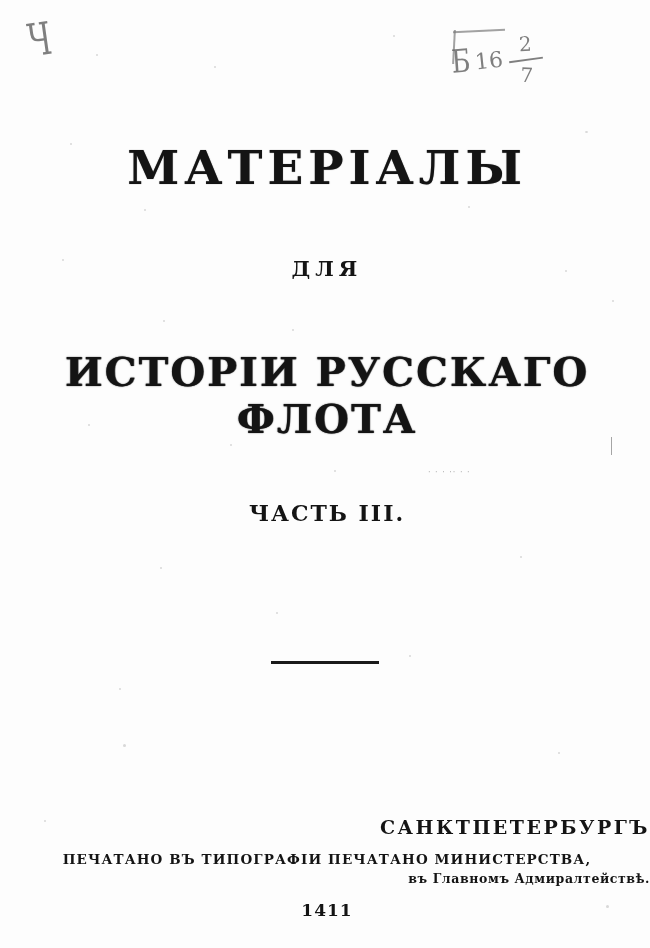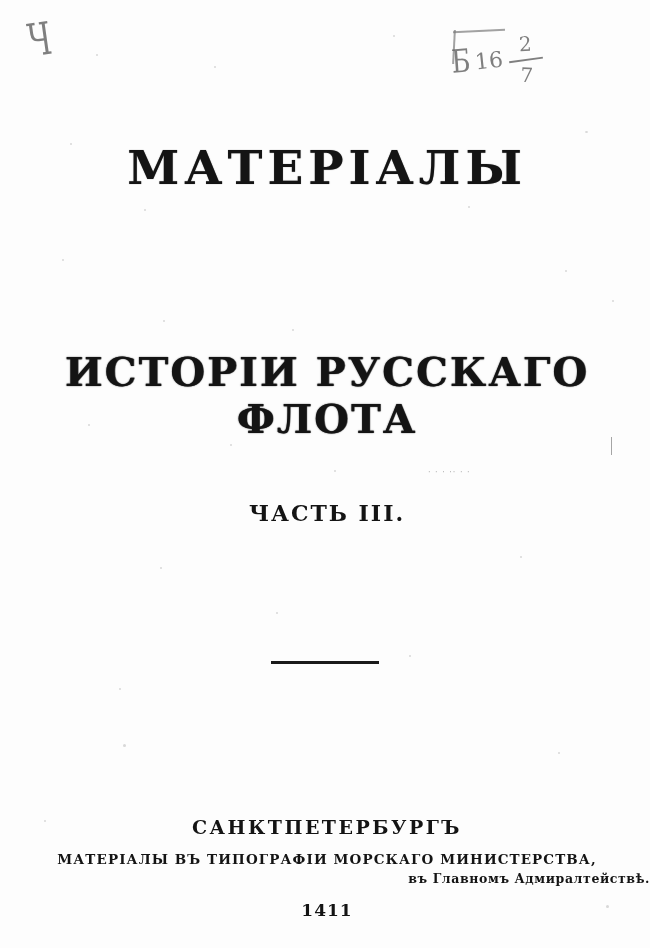--- a/index.html
+++ b/index.html
@@ -156,20 +156,21 @@
     margin-left: -54px;
     border-top: 3px solid #1a1a1a;
   }
 
   .imprint-city {
     top: 816px;
     font-size: 19px;
     font-weight: 700;
     letter-spacing: 2.5px;
     font-family: "DejaVu Serif", serif;
+    text-align: right;
   }
 
   .imprint-line1 {
     top: 851px;
     font-size: 13.5px;
     font-weight: 700;
     letter-spacing: 1.1px;
     font-family: "DejaVu Serif", serif;
   }
 
@@ -254,32 +255,33 @@
     <div class="sm-num">16</div>
     <div class="sm-frac">
       <span class="num">2</span>
       <span class="bar"></span>
       <span class="den">7</span>
     </div>
   </div>
 
   <div class="title-block main-title">МАТЕРІАЛЫ</div>
 
+  <div class="title-block subtitle-dlya">ДЛЯ</div>
 
   <div class="title-block title-second">ИСТОРІИ РУССКАГО ФЛОТА</div>
 
   <div class="title-block part-line">ЧАСТЬ III.</div>
 
   <div class="rule"></div>
 
   <div class="smudge">· ·  · ·· ·  ·</div>
 
   <div class="edge-tick"></div>
 
   <div class="title-block imprint-city">САНКТПЕТЕРБУРГЪ</div>
 
-  <div class="title-block imprint-line1">МАТЕРІАЛЫ ВЪ ТИПОГРАФІИ МОРСКАГО МИНИСТЕРСТВА,</div>
+  <div class="title-block imprint-line1">ПЕЧАТАНО ВЪ ТИПОГРАФІИ ПЕЧАТАНО МИНИСТЕРСТВА,</div>
 
   <div class="title-block imprint-line2">въ Главномъ Адмиралтействѣ.</div>
 
   <div class="title-block imprint-year">1411</div>
 
 </div>
 
 </body></html>

